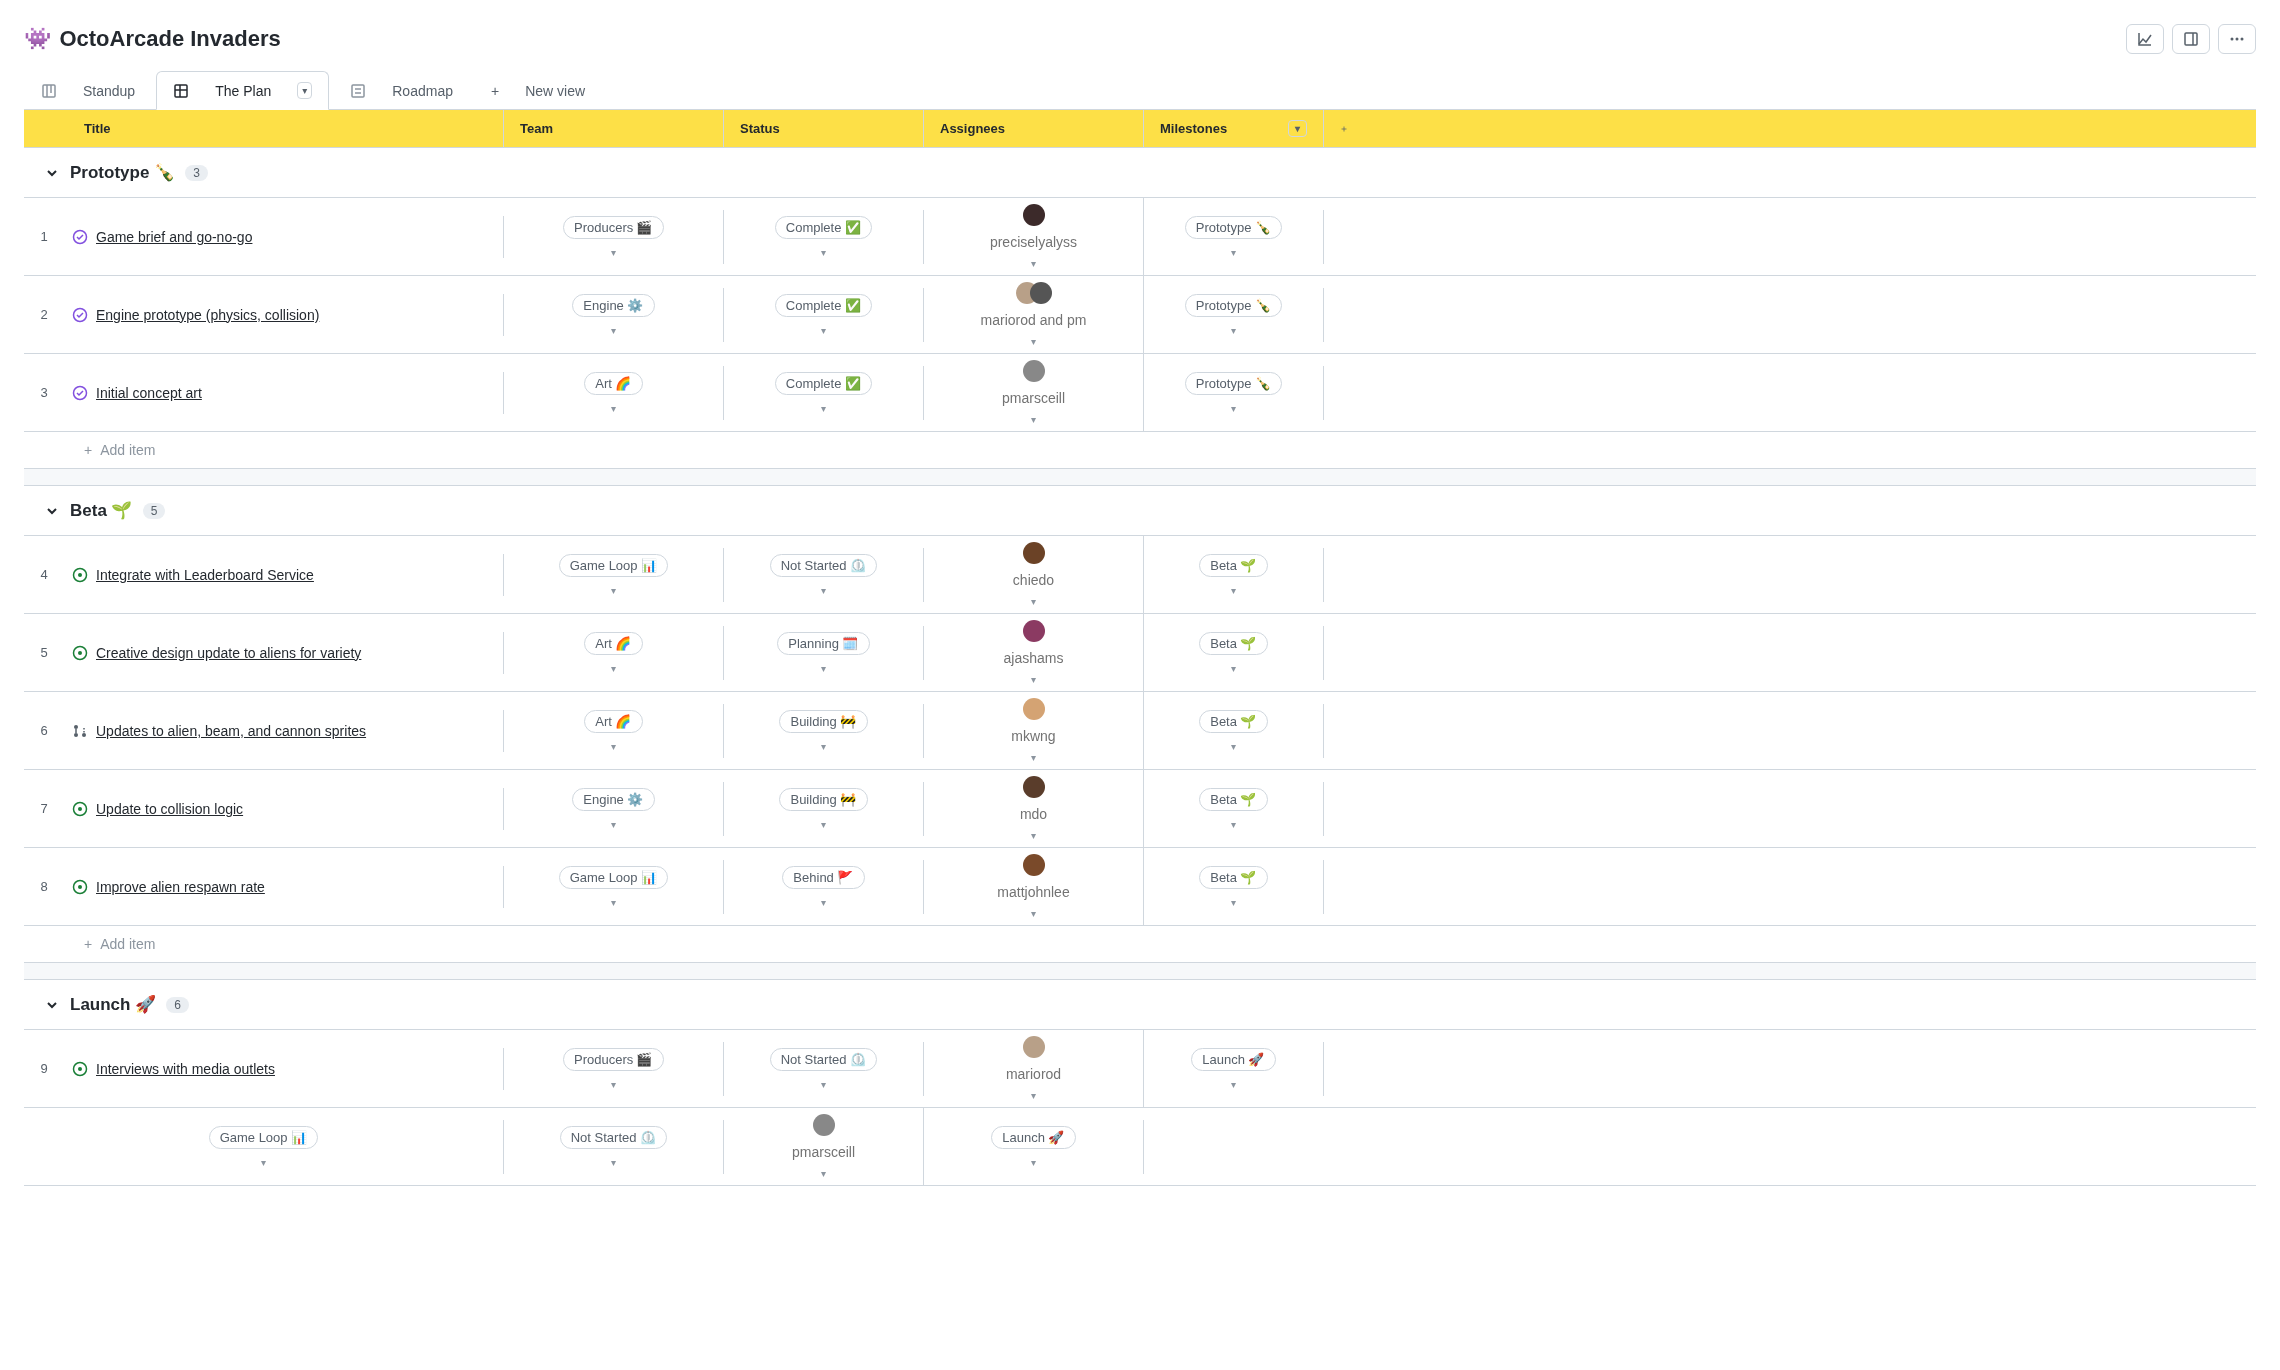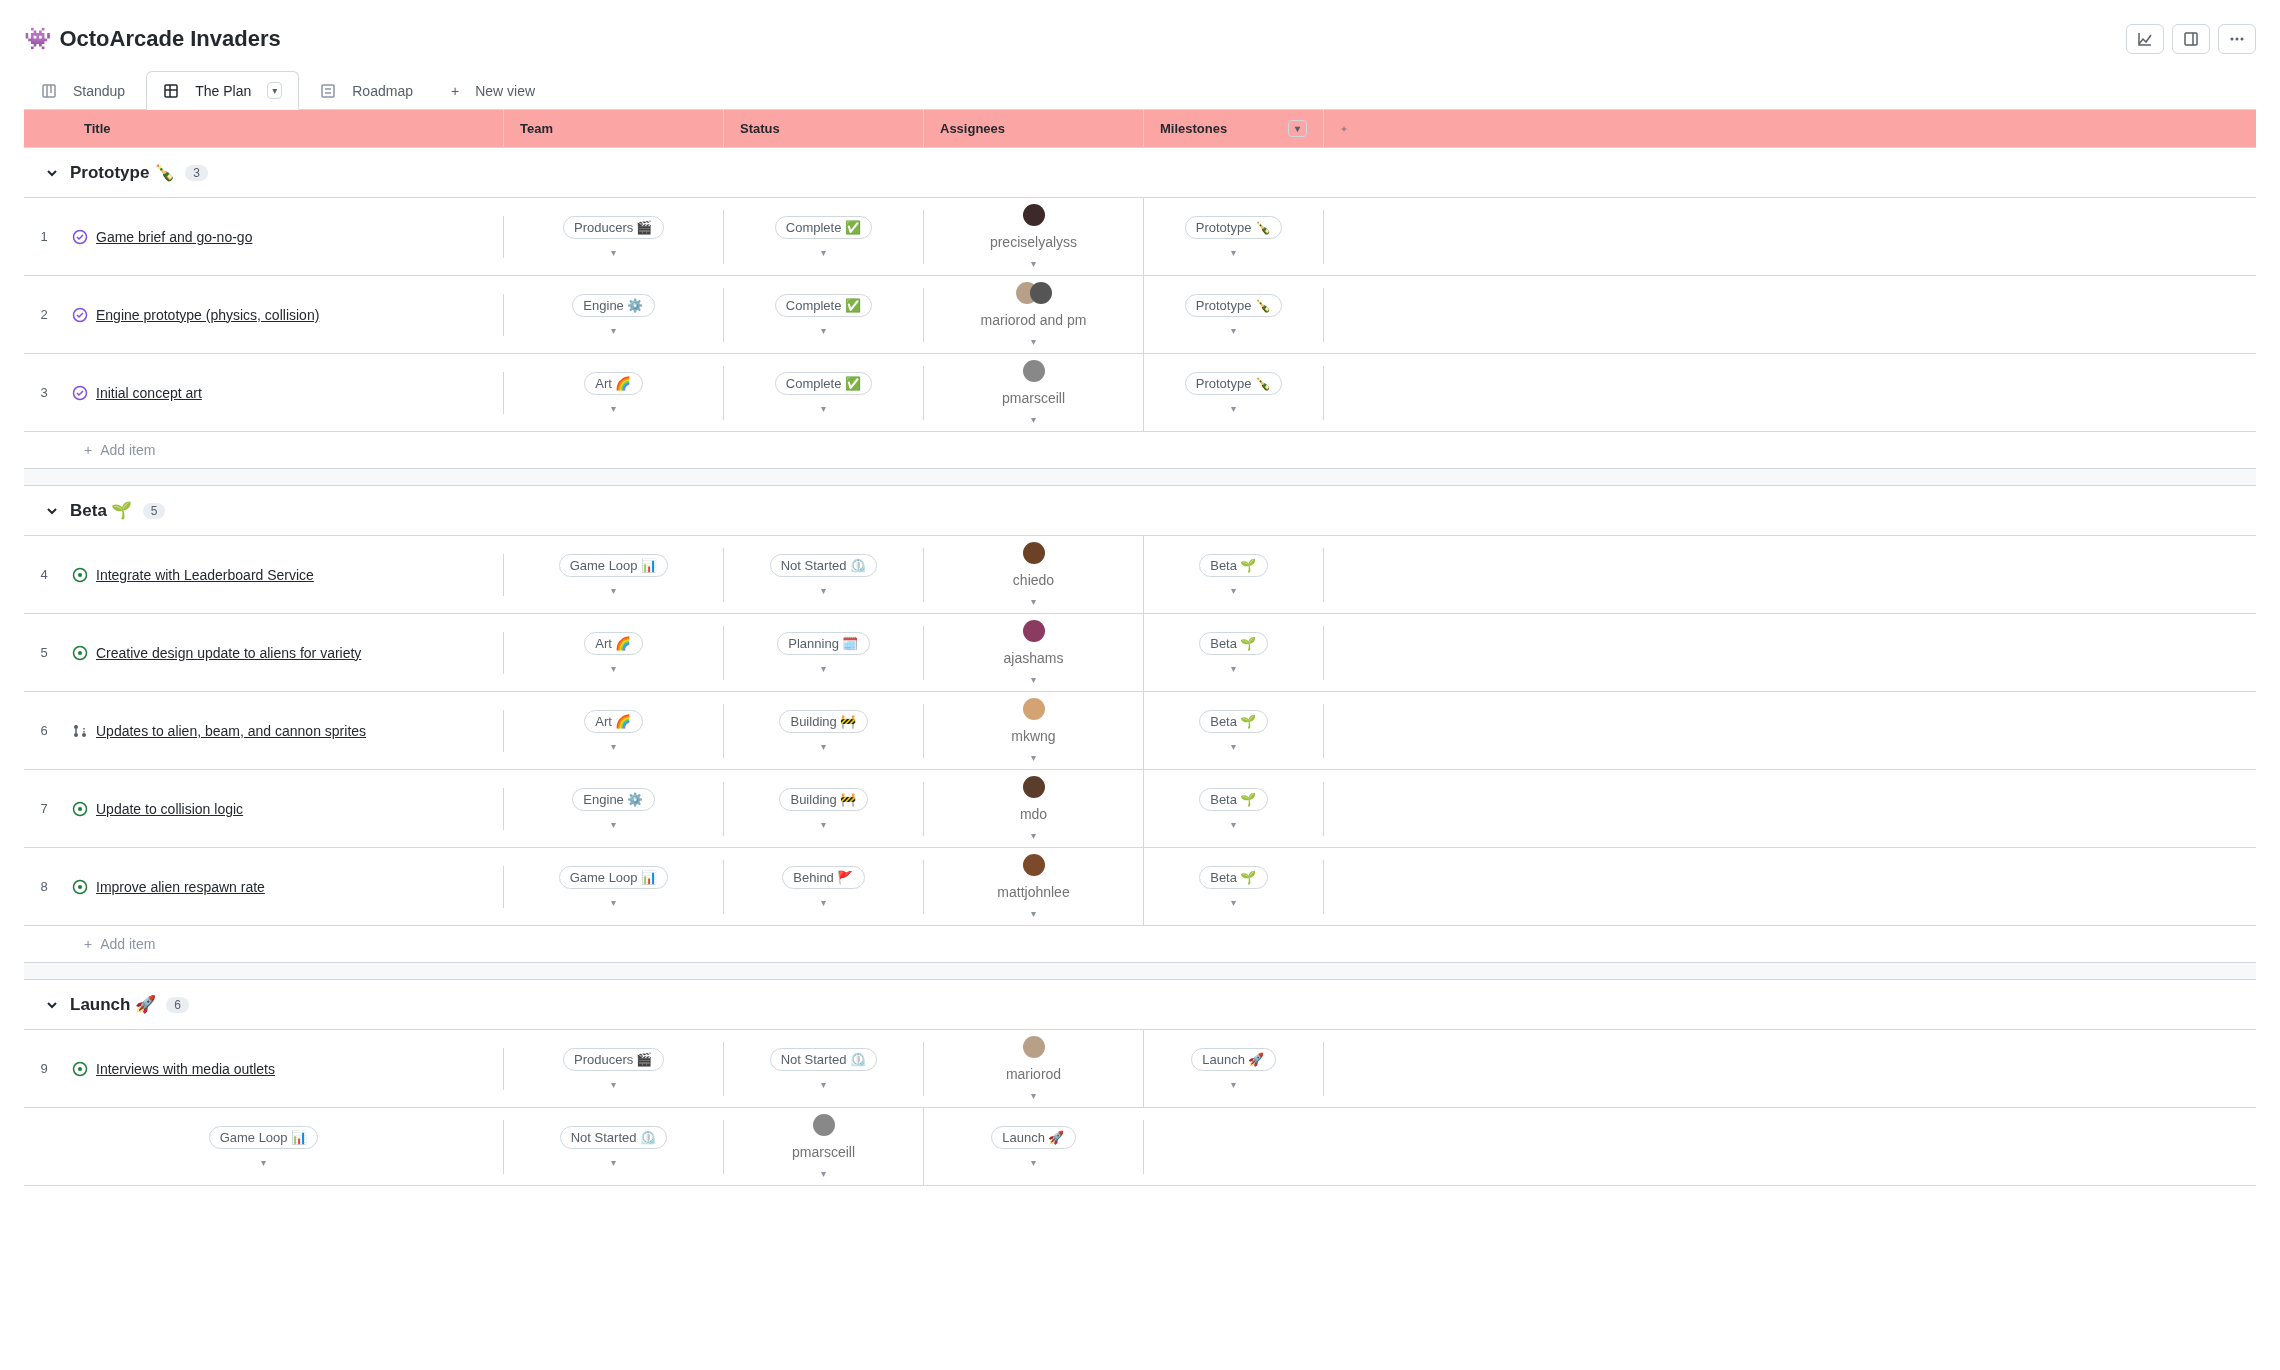--- a/index.html
+++ b/index.html
@@ -34,21 +34,21 @@
     .tabs {
       display: flex;
       align-items: center;
       gap: 4px;
       border-bottom: 1px solid #d0d7de;
       padding-bottom: 0;
     }
     .tab {
       display: flex;
       align-items: center;
-      gap: 16px;
+      gap: 26px;
       padding: 10px 16px;
       color: #57606a;
       cursor: pointer;
       border: 1px solid transparent;
       border-radius: 6px 6px 0 0;
       position: relative;
       top: 1px;
     }
     .tab.active {
       border-color: #d0d7de;
@@ -61,21 +61,21 @@
       border-radius: 4px;
       padding: 2px 4px;
       font-size: 10px;
       color: #57606a;
     }
     .new-view { color: #57606a; }
     .table-header {
       display: grid;
       grid-template-columns: 480px 220px 200px 220px 180px 40px;
       border-bottom: 1px solid #d0d7de;
-      background: #fca5a5;
+      background: #fde047;
     }
     .th {
       padding: 10px 16px;
       font-weight: 600;
       font-size: 13px;
       border-right: 1px solid #d0d7de;
       display: flex;
       align-items: center;
       justify-content: space-between;
     }

